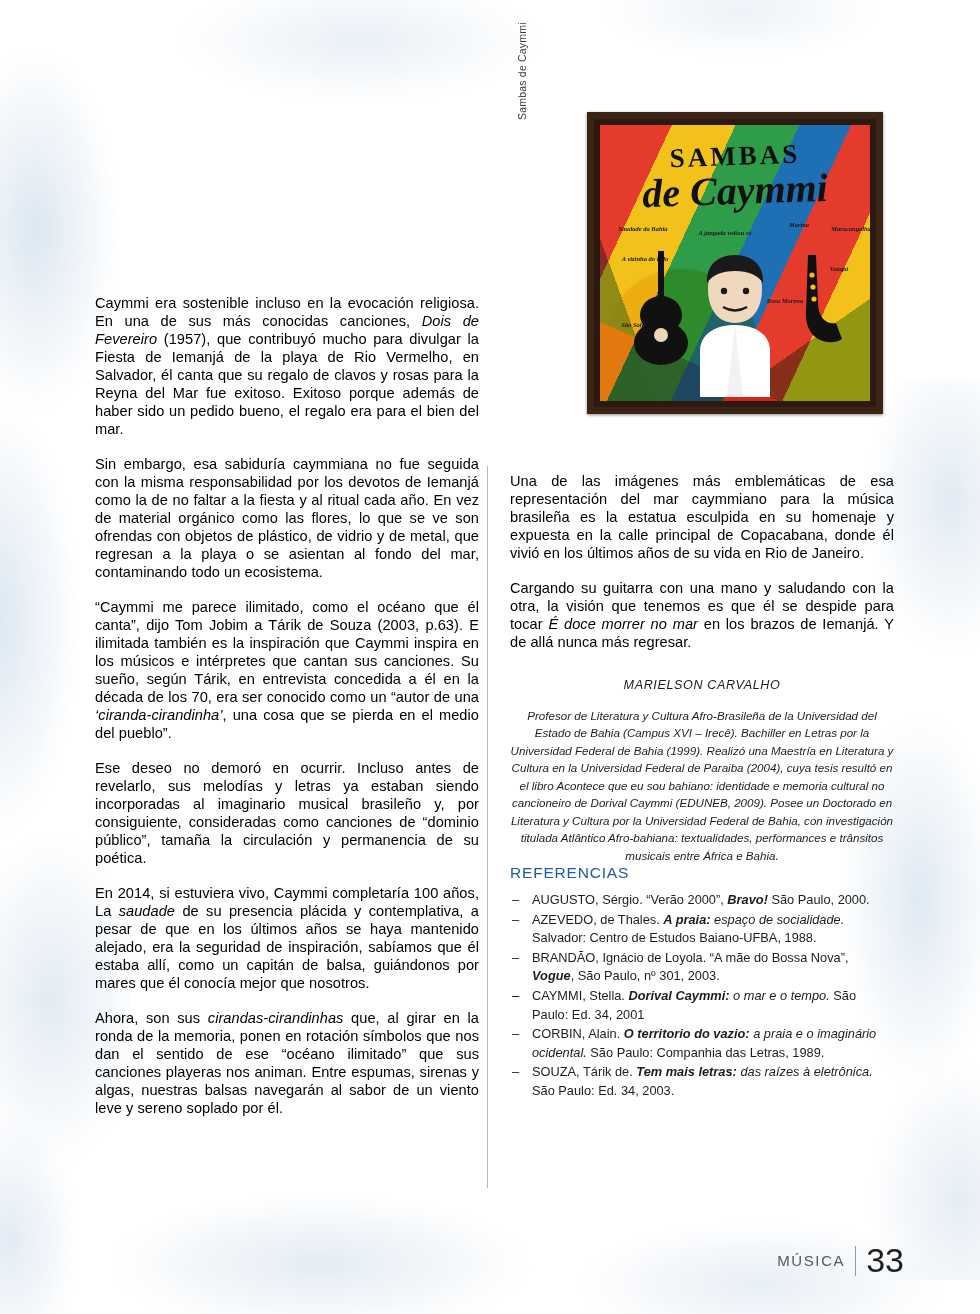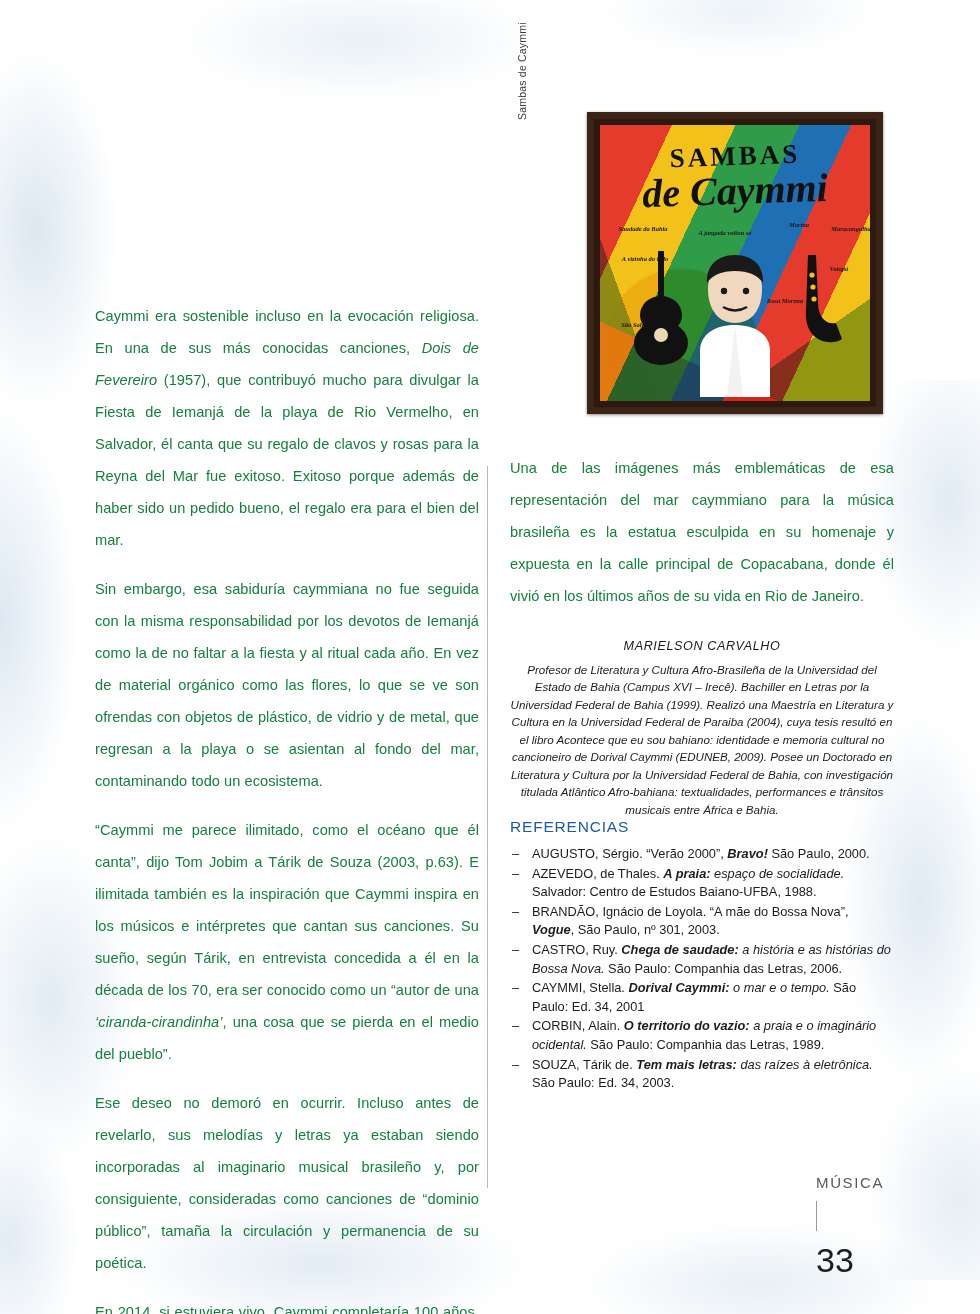--- a/index.html
+++ b/index.html
@@ -171,56 +171,56 @@
   
   .col-left {
     position: absolute;
     left: 95px;
     top: 288px;
     width: 384px;
   }
   .col-right {
     position: absolute;
     left: 510px;
-    top: 440px;
+    top: 466px;
     width: 384px;
   }
   .col-divider {
     position: absolute;
     left: 487px;
     top: 466px;
     width: 1px;
     height: 722px;
     background: #b9b9b9;
   }
 
   p.body {
     font-family: "Liberation Sans", sans-serif;
     font-size: 14.6px;
-    line-height: 32px;
+    line-height: 18px;
     text-align: justify;
-    margin: 12px 0 17px 0;
-    color: #15803d;
+    margin: 6px 0 17px 0;
+    color: #000000;
     letter-spacing: 0.05px;
   }
   p.body:last-child { margin-bottom: 0; }
 
   
   .author-block {
     margin-top: 26px;
     text-align: center;
     font-style: italic;
     font-size: 11.6px;
     line-height: 17.5px;
     color: #1d1d1b;
   }
   .author-name {
     font-size: 12.6px;
     letter-spacing: 0.6px;
-    margin-bottom: 5px;
+    margin-bottom: 12px;
     text-align: center;
   }
 
   
   .refs-title {
     color: #1f5aa6;
     font-size: 15.5px;
     letter-spacing: 0.8px;
     font-family: "Liberation Sans", sans-serif;
   }
@@ -242,25 +242,25 @@
     position: absolute;
     left: 2px;
     top: 0;
   }
   ul.refs li b { font-weight: bold; font-style: italic; }
   ul.refs li i { }
 
   
   .footer {
     position: absolute;
-    right: 96px;
+    right: 76px;
     bottom: 34px;
     display: flex;
+    align-items: center;
     gap: 10px;
-    flex-direction: column;
   }
   .footer-section {
     font-size: 15px;
     letter-spacing: 1.6px;
     color: #58585a;
   }
   .footer-rule {
     width: 1px;
     height: 30px;
     background: #9a9a9a;
@@ -330,32 +330,33 @@
     <p class="body">“Caymmi me parece ilimitado, como el océano que él canta”, dijo Tom Jobim a Tárik de Souza (2003, p.63). E ilimitada también es la inspiración que Caymmi inspira en los músicos e intérpretes que cantan sus canciones. Su sueño, según Tárik, en entrevista concedida a él en la década de los 70, era ser conocido como un “autor de una <i>‘ciranda-cirandinha’</i>, una cosa que se pierda en el medio del pueblo”.</p>
     <p class="body">Ese deseo no demoró en ocurrir. Incluso antes de revelarlo, sus melodías y letras ya estaban siendo incorporadas al imaginario musical brasileño y, por consiguiente, consideradas como canciones de “dominio público”, tamaña la circulación y permanencia de su poética.</p>
     <p class="body">En 2014, si estuviera vivo, Caymmi completaría 100 años, La <i>saudade</i> de su presencia plácida y contemplativa, a pesar de que en los últimos años se haya mantenido alejado, era la seguridad de inspiración, sabíamos que él estaba allí, como un capitán de balsa, guiándonos por mares que él conocía mejor que nosotros.</p>
     <p class="body">Ahora, son sus <i>cirandas-cirandinhas</i> que, al girar en la ronda de la memoria, ponen en rotación símbolos que nos dan el sentido de ese “océano ilimitado” que sus canciones playeras nos animan. Entre espumas, sirenas y algas, nuestras balsas navegarán al sabor de un viento leve y sereno soplado por él.</p>
   </div>
 
   <div class="col-divider"></div>
 
   <div class="col-right">
     <p class="body">Una de las imágenes más emblemáticas de esa representación del mar caymmiano para la música brasileña es la estatua esculpida en su homenaje y expuesta en la calle principal de Copacabana, donde él vivió en los últimos años de su vida en Rio de Janeiro.</p>
+    <p class="body">Cargando su guitarra con una mano y saludando con la otra, la visión que tenemos es que él se despide para tocar <i>É doce morrer no mar</i> en los brazos de Iemanjá. Y de allá nunca más regresar.</p>
 
     <div class="author-block">
       <div class="author-name">MARIELSON CARVALHO</div>
       <div>Profesor de Literatura y Cultura Afro-Brasileña de la Universidad del Estado de Bahia (Campus XVI – Irecê). Bachiller en Letras por la Universidad Federal de Bahia (1999). Realizó una Maestría en Literatura y Cultura en la Universidad Federal de Paraiba (2004), cuya tesis resultó en el libro Acontece que eu sou bahiano: identidade e memoria cultural no cancioneiro de Dorival Caymmi (EDUNEB, 2009). Posee un Doctorado en Literatura y Cultura por la Universidad Federal de Bahia, con investigación titulada Atlântico Afro-bahiana: textualidades, performances e trânsitos musicais entre África e Bahia.</div>
     </div>
 
     <div class="refs-title">REFERENCIAS</div>
     <ul class="refs">
       <li><span class="dash">–</span><span>AUGUSTO, Sérgio. “Verão 2000”, <b>Bravo!</b> São Paulo, 2000.</span></li>
       <li><span class="dash">–</span><span>AZEVEDO, de Thales. <b>A praia:</b> <i>espaço de socialidade.</i> Salvador: Centro de Estudos Baiano-UFBA, 1988.</span></li>
       <li><span class="dash">–</span><span>BRANDÃO, Ignácio de Loyola. “A mãe do Bossa Nova”, <b>Vogue</b>, São Paulo, nº 301, 2003.</span></li>
-      <li><span class="dash">–</span><span>CASTRO, Ruy. <b>Chega de saudade:</b> <i>a história e as histórias do Bossa Nova.</i> São Paulo: Companhia das Letras, 2006.</span></li>
+      <li><span class="dash">–</span></li>
       <li><span class="dash">–</span><span>CAYMMI, Stella. <b>Dorival Caymmi:</b> <i>o mar e o tempo.</i> São Paulo: Ed. 34, 2001</span></li>
       <li><span class="dash">–</span><span>CORBIN, Alain. <b>O territorio do vazio:</b> <i>a praia e o imaginário ocidental.</i> São Paulo: Companhia das Letras, 1989.</span></li>
       <li><span class="dash">–</span><span>SOUZA, Tárik de. <b>Tem mais letras:</b> <i>das raízes à eletrônica.</i> São Paulo: Ed. 34, 2003.</span></li>
     </ul>
   </div>
 
   <div class="footer">
     <span class="footer-section">MÚSICA</span>
     <span class="footer-rule"></span>
     <span class="footer-page">33</span>

